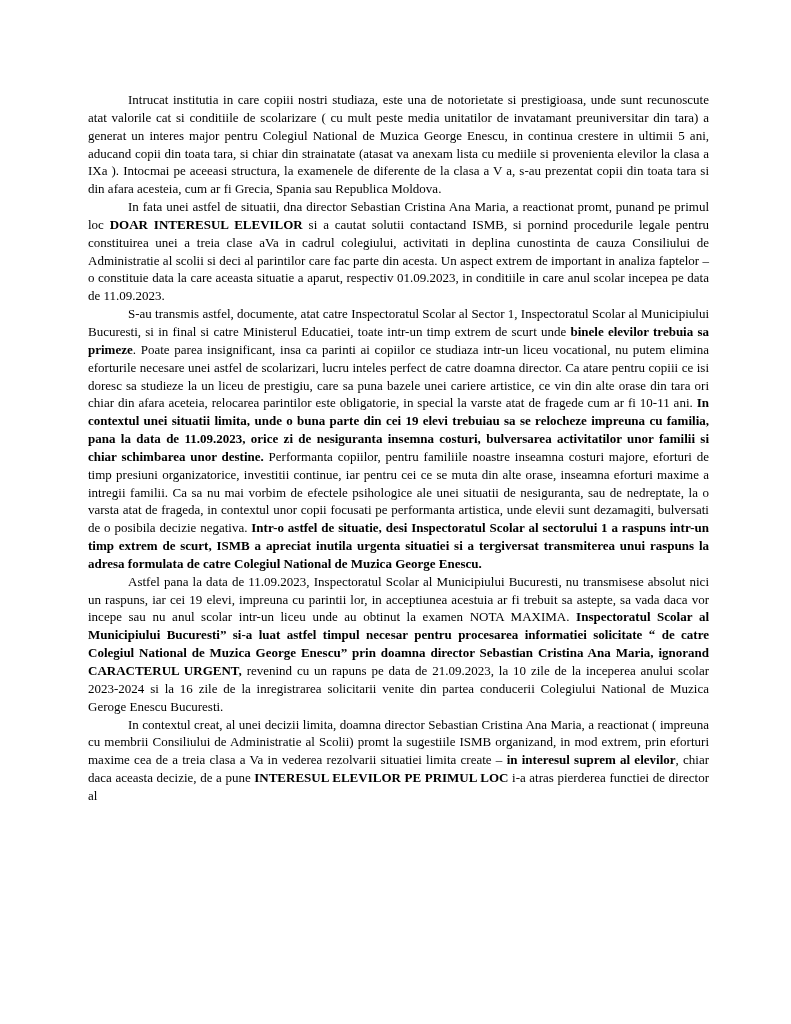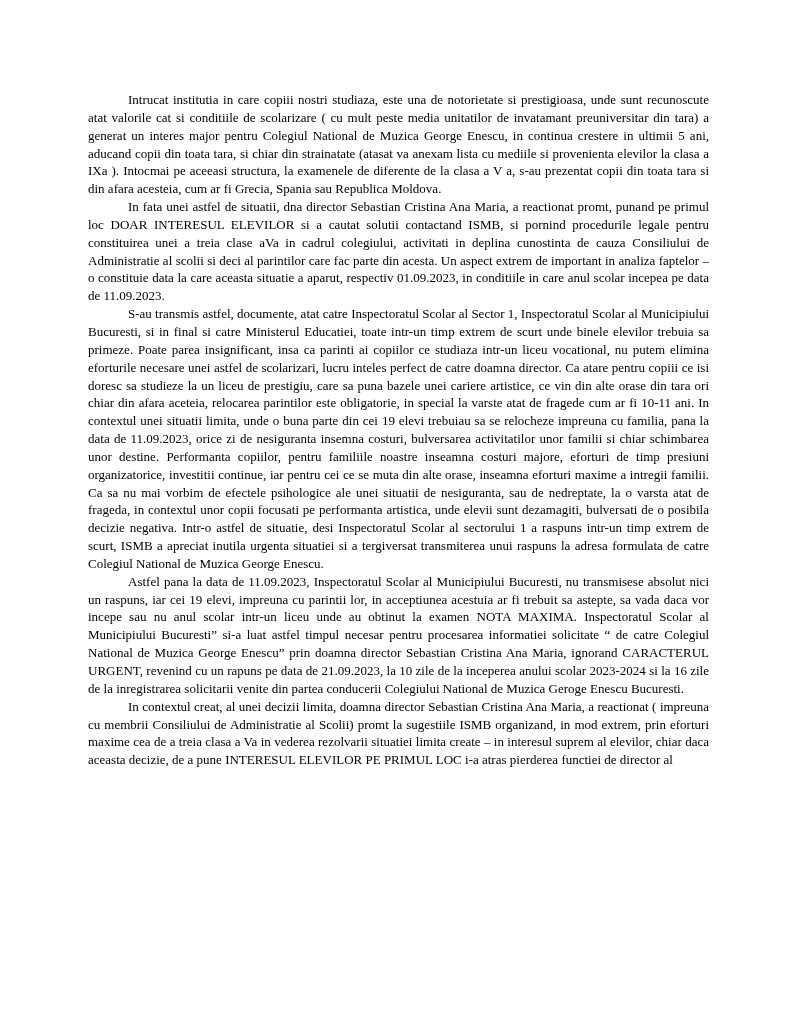--- a/index.html
+++ b/index.html
@@ -25,21 +25,21 @@
     line-height: 17.85px;
     text-align: justify;
     color: #000000;
   }
   .doc-body p {
     margin: 0;
     padding: 0;
     text-indent: 40px;
   }
   .doc-body b {
-    font-weight: normal;
+    font-weight: bold;
   }
 </style>
 </head>
 <body>
 
 <div class="page">
   <div class="doc-body">
       <p><span>Intrucat institutia in care copiii nostri studiaza, este una de notorietate si prestigioasa, unde sunt recunoscute atat valorile cat si conditiile de scolarizare ( cu mult peste media unitatilor de invatamant preuniversitar din tara) a generat un interes major pentru Colegiul National de Muzica George Enescu, in continua crestere in ultimii 5 ani, aducand copii din toata tara, si chiar din strainatate (atasat va anexam lista cu mediile si provenienta elevilor la clasa a IXa ). Intocmai pe aceeasi structura, la examenele de diferente de la clasa a V a, s-au prezentat copii din toata tara si din afara acesteia, cum ar fi Grecia, Spania sau Republica Moldova.</span></p>
       <p><span>In fata unei astfel de situatii, dna director Sebastian Cristina Ana Maria, a reactionat promt, punand pe primul loc </span><b>DOAR INTERESUL ELEVILOR</b><span> si a cautat solutii contactand ISMB, si pornind procedurile legale pentru constituirea unei a treia clase aVa in cadrul colegiului, activitati in deplina cunostinta de cauza Consiliului de Administratie al scolii si deci al parintilor care fac parte din acesta. Un aspect extrem de important in analiza faptelor – o constituie data la care aceasta situatie a aparut, respectiv 01.09.2023, in conditiile in care anul scolar incepea pe data de 11.09.2023.</span></p>
       <p><span>S-au transmis astfel, documente, atat catre Inspectoratul Scolar al Sector 1, Inspectoratul Scolar al Municipiului Bucuresti, si in final si catre Ministerul Educatiei, toate intr-un timp extrem de scurt unde </span><b>binele elevilor trebuia sa primeze</b><span>. Poate parea insignificant, insa ca parinti ai copiilor ce studiaza intr-un liceu vocational, nu putem elimina eforturile necesare unei astfel de scolarizari, lucru inteles perfect de catre doamna director. Ca atare pentru copiii ce isi doresc sa studieze la un liceu de prestigiu, care sa puna bazele unei cariere artistice, ce vin din alte orase din tara ori chiar din afara aceteia, relocarea parintilor este obligatorie, in special la varste atat de fragede cum ar fi 10-11 ani. </span><b>In contextul unei situatii limita, unde o buna parte din cei 19 elevi trebuiau sa se relocheze impreuna cu familia, pana la data de 11.09.2023, orice zi de nesiguranta insemna costuri, bulversarea activitatilor unor familii si chiar schimbarea unor destine.</b><span> Performanta copiilor, pentru familiile noastre inseamna costuri majore, eforturi de timp presiuni organizatorice, investitii continue, iar pentru cei ce se muta din alte orase, inseamna eforturi maxime a intregii familii. Ca sa nu mai vorbim de efectele psihologice ale unei situatii de nesiguranta, sau de nedreptate, la o varsta atat de frageda, in contextul unor copii focusati pe performanta artistica, unde elevii sunt dezamagiti, bulversati de o posibila decizie negativa. </span><b>Intr-o astfel de situatie, desi Inspectoratul Scolar al sectorului 1 a raspuns intr-un timp extrem de scurt, ISMB a apreciat inutila urgenta situatiei si a tergiversat transmiterea unui raspuns la adresa formulata de catre Colegiul National de Muzica George Enescu.</b></p>

